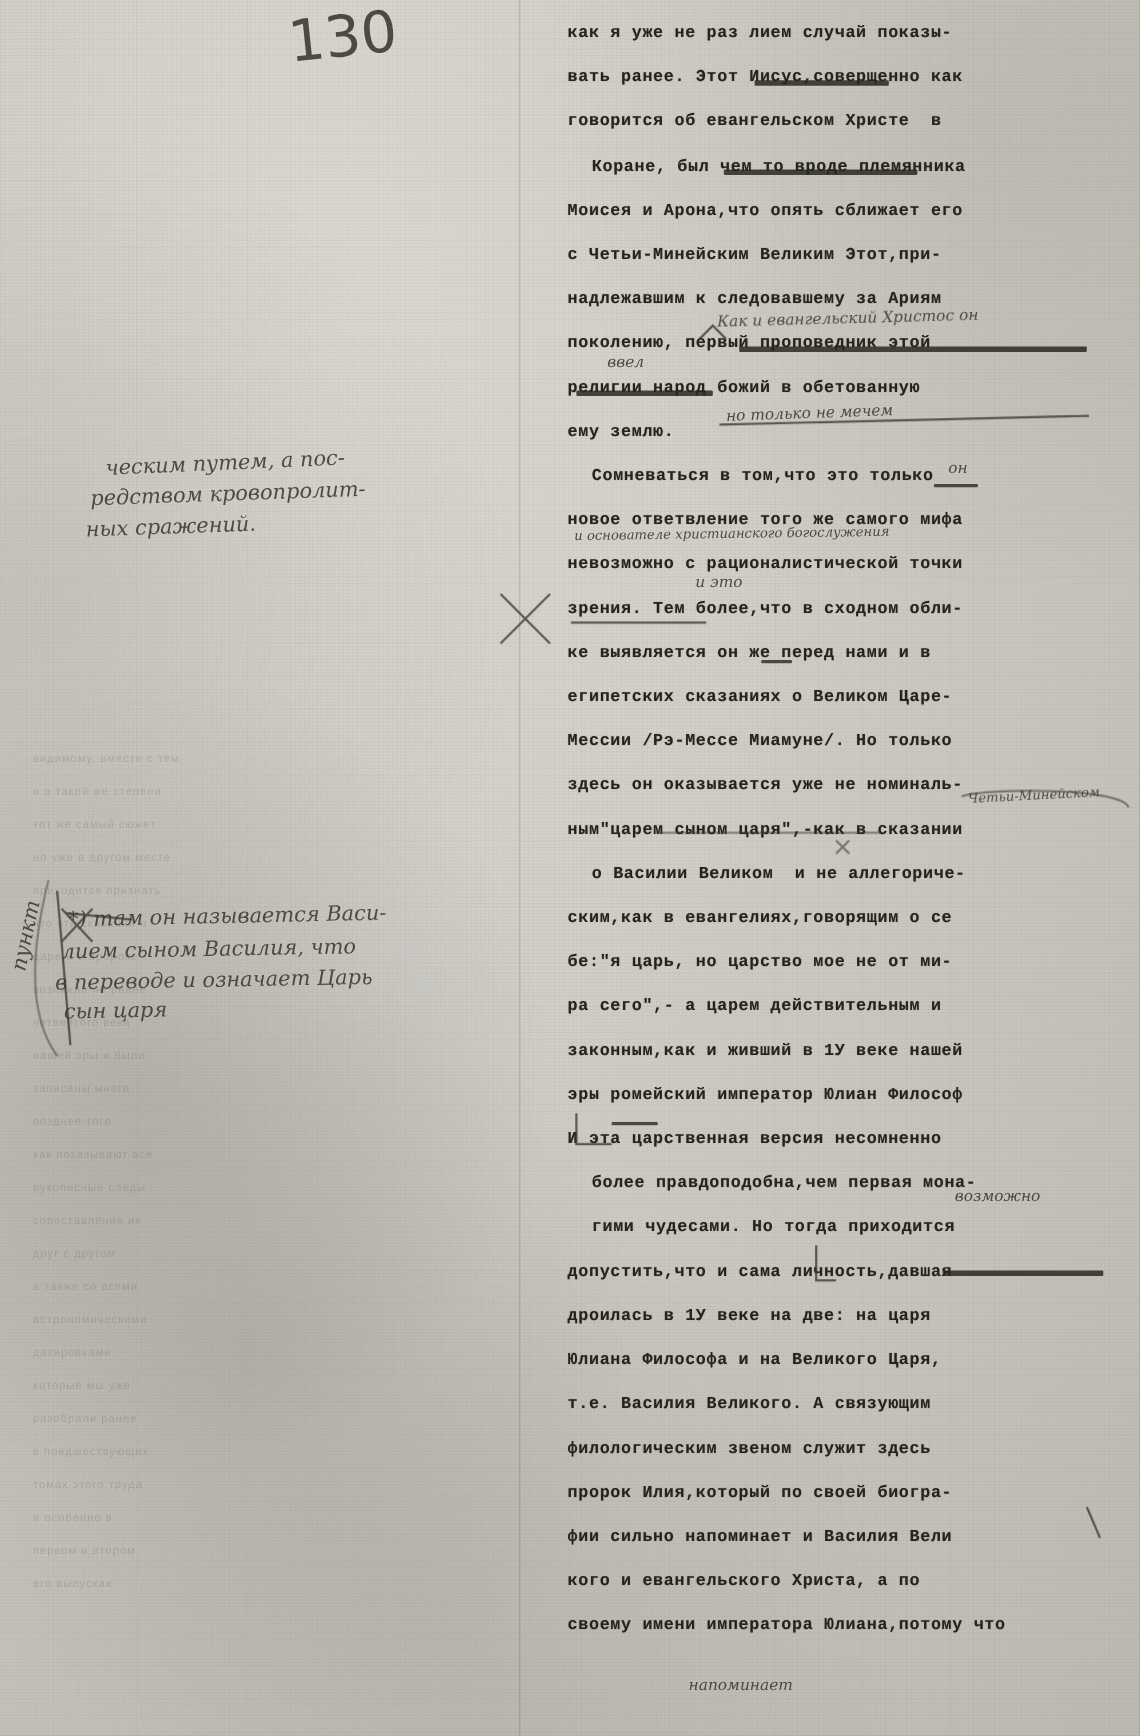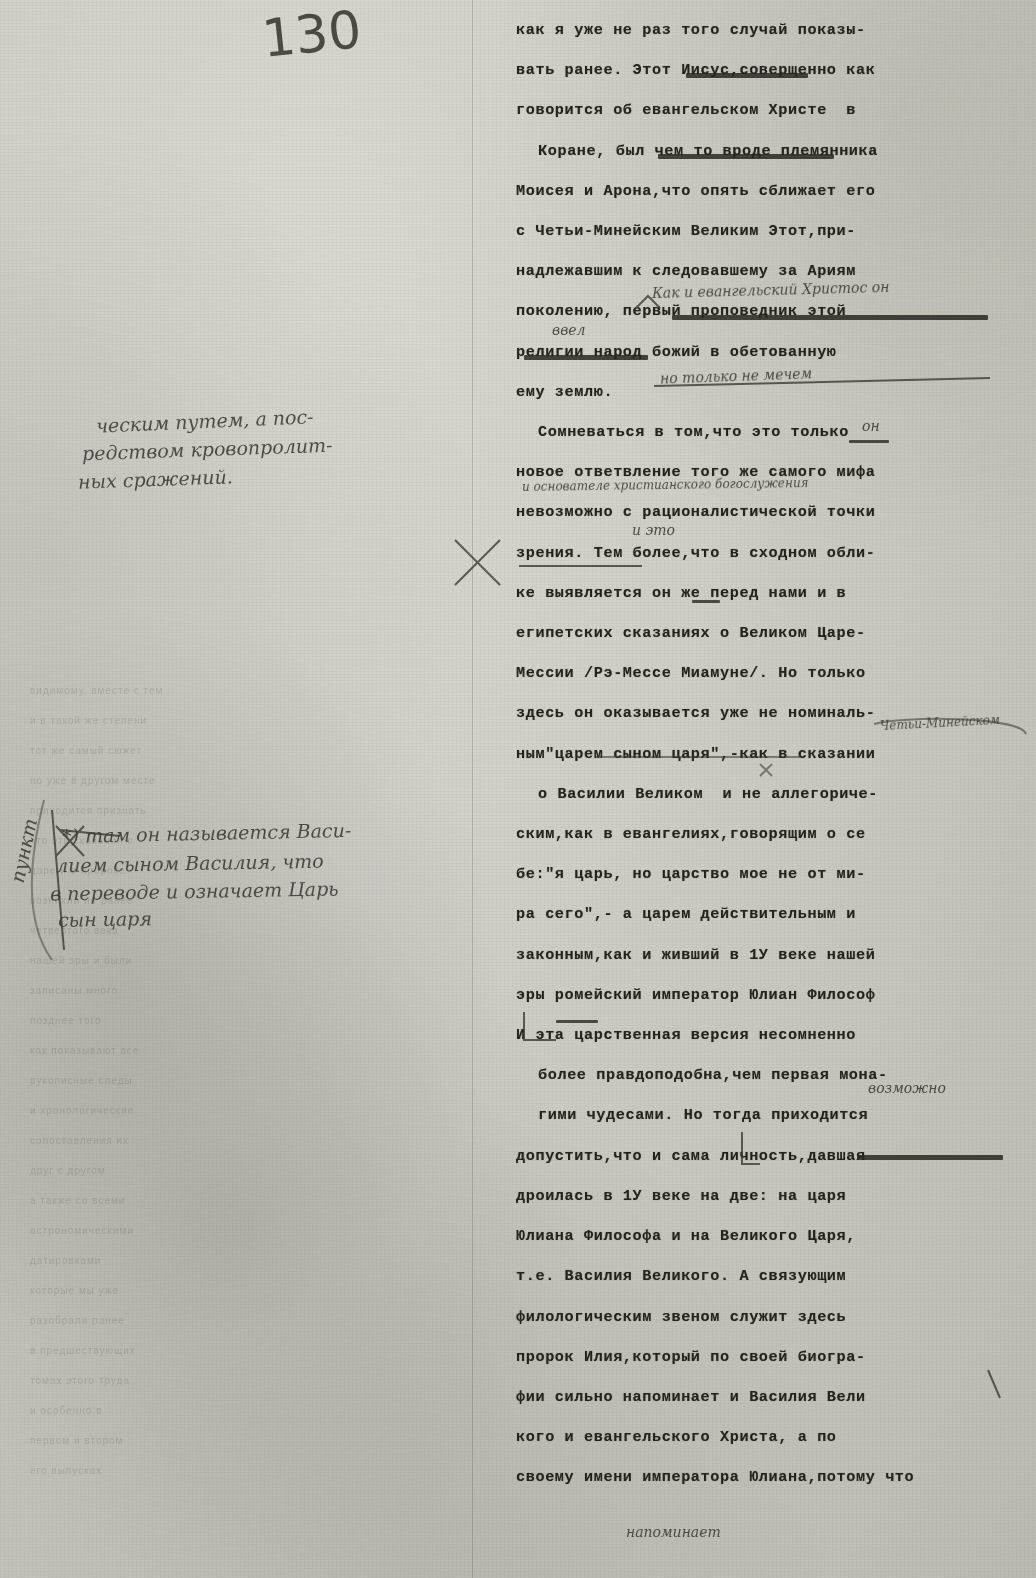--- a/index.html
+++ b/index.html
@@ -144,37 +144,36 @@
       <div>приходится признать</div>
       <div>что эти сказания о</div>
       <div>царе и о пророке</div>
       <div>возникли не ранее</div>
       <div>четвертого века</div>
       <div>нашей эры и были</div>
       <div>записаны много</div>
       <div>позднее того</div>
       <div>как показывают все</div>
       <div>рукописные следы</div>
-      <div>и хронологические</div>
       <div>сопоставления их</div>
       <div>друг с другом</div>
       <div>а также со всеми</div>
       <div>астрономическими</div>
       <div>датировками</div>
       <div>которые мы уже</div>
       <div>разобрали ранее</div>
       <div>в предшествующих</div>
       <div>томах этого труда</div>
       <div>и особенно в</div>
       <div>первом и втором</div>
       <div>его выпусках</div>
     </div>
 
   <div class="typed" id="typed-host">
-      <div class="ln">как я уже не раз того случай показы-</div>
+      <div class="ln">как я уже не раз лием случай показы-</div>
       <div class="ln">вать ранее. Этот Иисус,соверщенно как</div>
       <div class="ln">говорится об евангельском Христе  в</div>
       <div class="ln ind1">Коране, был чем то вроде племянника</div>
       <div class="ln">Моисея и Арона,что опять сближает его</div>
       <div class="ln">с Четьи-Минейским Великим Этот,при-</div>
       <div class="ln">надлежавшим к следовавшему за Ариям</div>
       <div class="ln">поколению, первый проповедник этой</div>
       <div class="ln">религии народ божий в обетованную</div>
       <div class="ln">ему землю.</div>
       <div class="ln ind1">Сомневаться в том,что это только</div>

